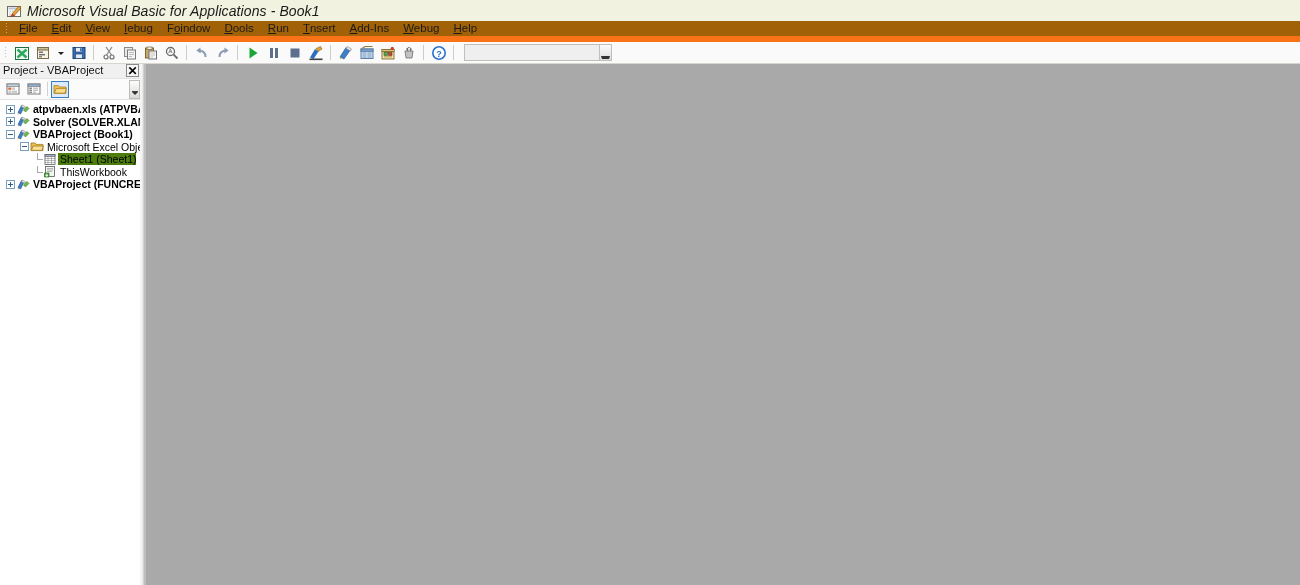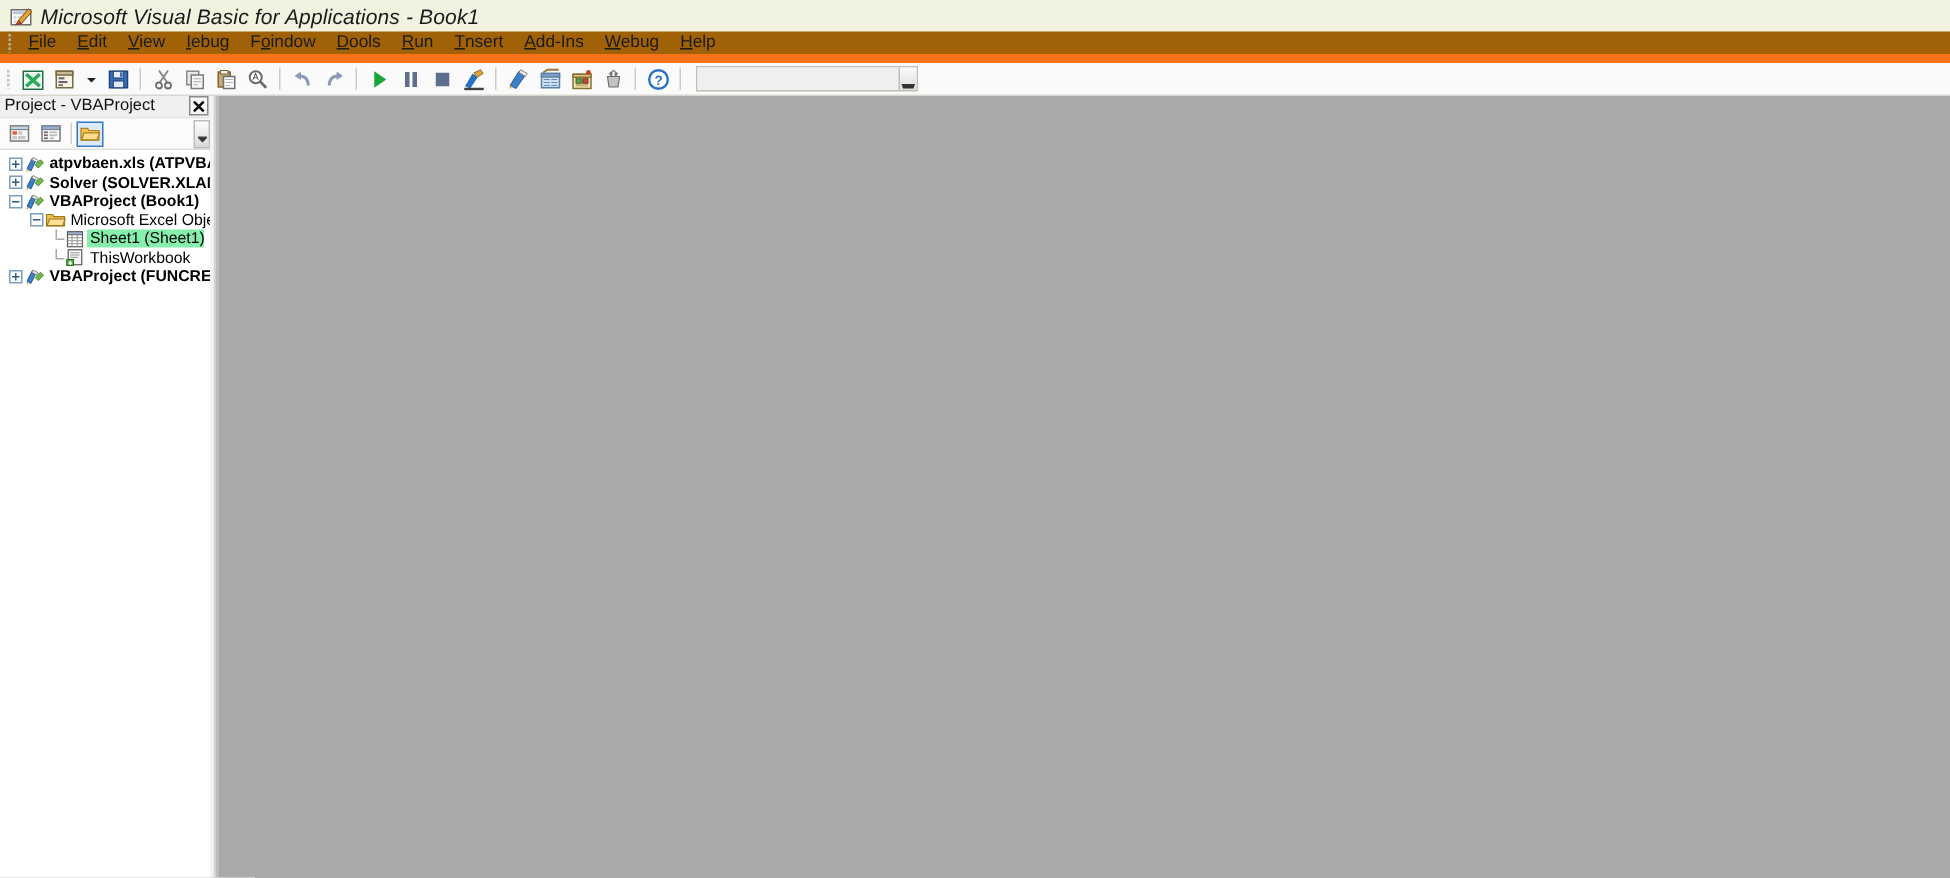--- a/index.html
+++ b/index.html
@@ -280,21 +280,21 @@
   .tree-row .label {
     font-size: 10.5px;
     line-height: 12px;
     color: #000;
     white-space: nowrap;
     overflow: hidden;
     padding-left: 2px;
   }
   .tree-row.bold .label { font-weight: bold; }
   .tree-row.selected .label {
-    background: #86efac;
+    background: #4d7c0f;
   }
   .expander {
     width: 9px;
     height: 9px;
     flex: 0 0 auto;
     border: 1px solid #7b9ebd;
     background: #ffffff;
     box-sizing: border-box;
     position: relative;
     cursor: default;

